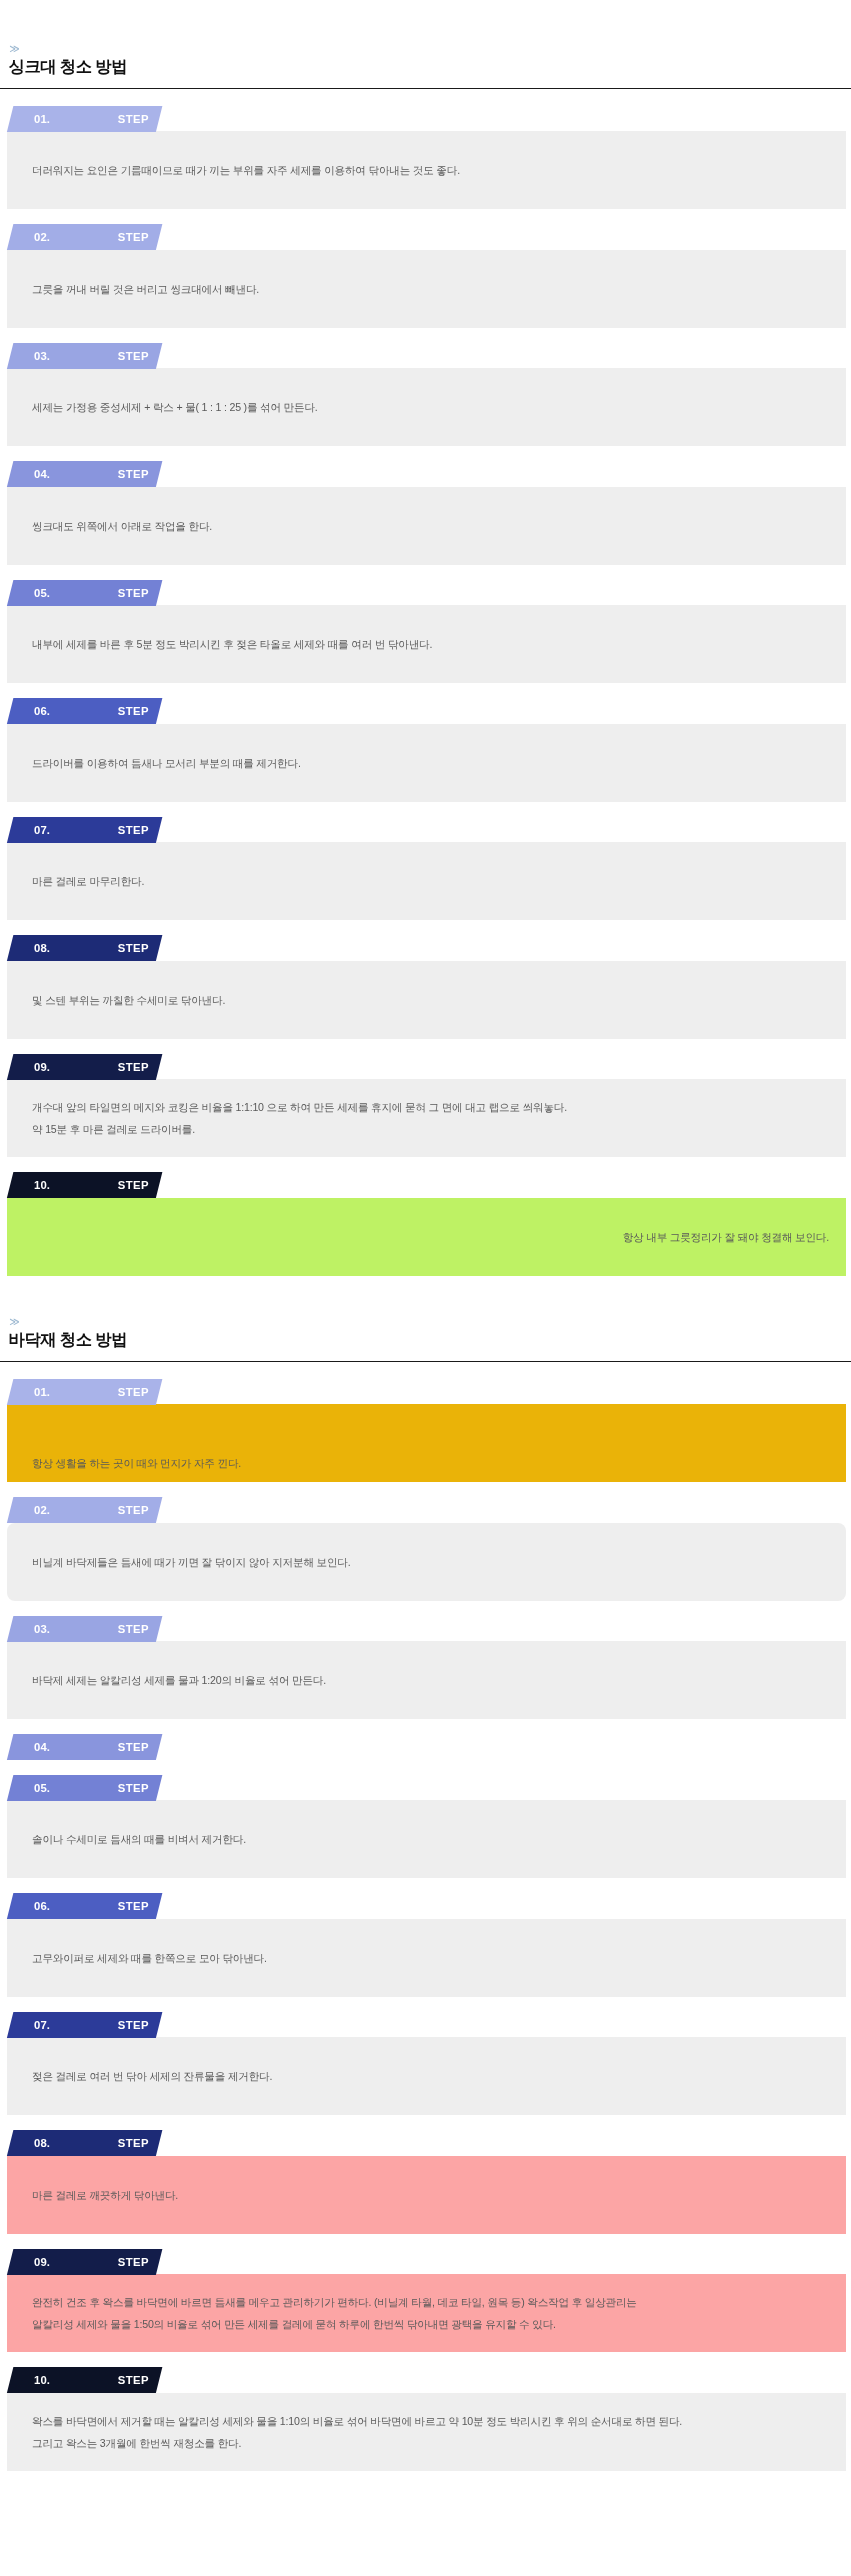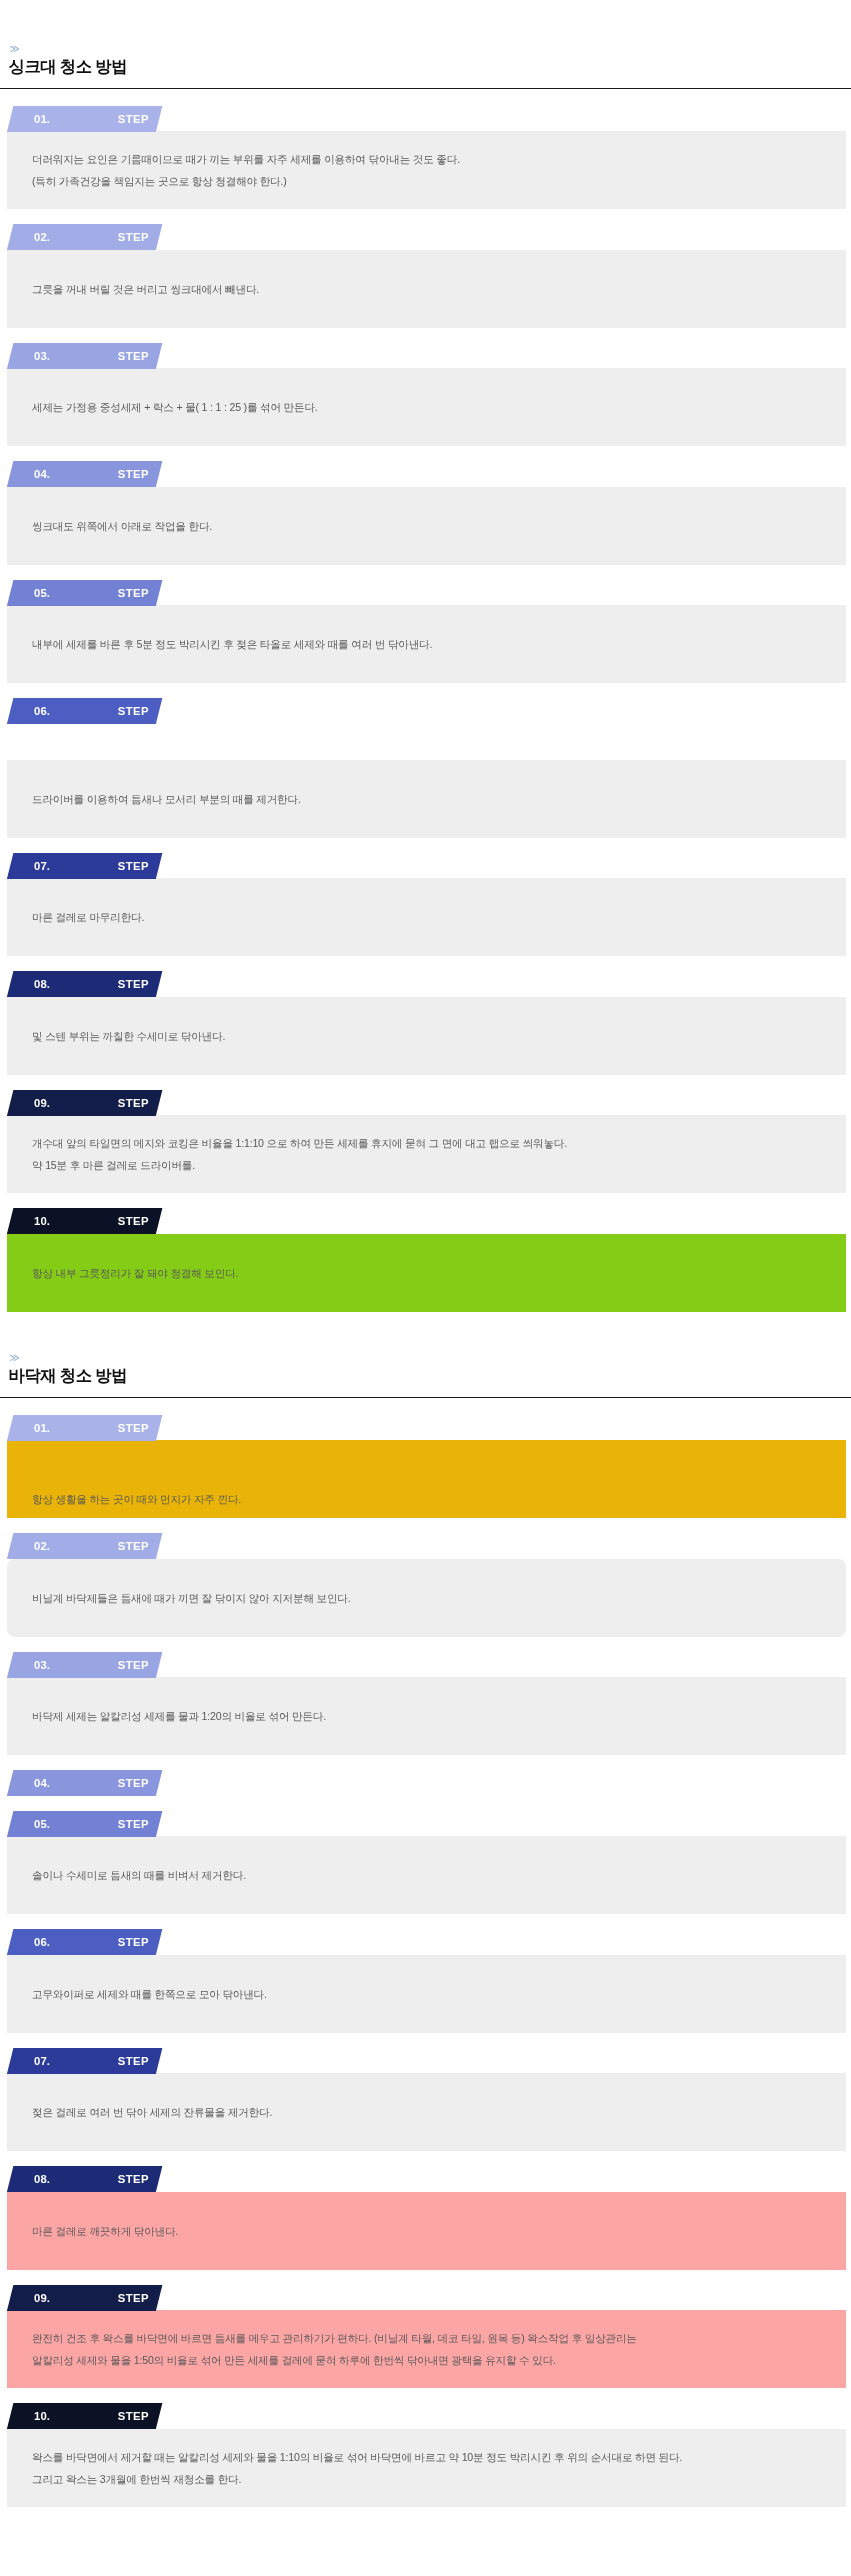--- a/index.html
+++ b/index.html
@@ -91,21 +91,20 @@
     <div class="steps">
   <div class="step">
     <div class="badge" style="background: rgb(169, 179, 233); color: rgb(255, 255, 255);">
       <span class="badge-inner">
         <span class="badge-num">01.</span>
         <span class="badge-word">STEP</span>
       </span>
     </div>
     <div class="box" style="background: rgb(238, 238, 238); color: rgb(89, 89, 89);">
             <p>더러워지는 요인은 기름때이므로 때가 끼는 부위를 자주 세제를 이용하여 닦아내는 것도 좋다.</p>
-            <p>(특히 가족건강을 책임지는 곳으로 항상 청결해야 한다.)</p>
           </div>
   </div>
 
   <div class="step">
     <div class="badge" style="background: rgb(162, 173, 231); color: rgb(255, 255, 255);">
       <span class="badge-inner">
         <span class="badge-num">02.</span>
         <span class="badge-word">STEP</span>
       </span>
     </div>
@@ -150,21 +149,21 @@
           </div>
   </div>
 
   <div class="step">
     <div class="badge" style="background: rgb(76, 94, 194); color: rgb(255, 255, 255);">
       <span class="badge-inner">
         <span class="badge-num">06.</span>
         <span class="badge-word">STEP</span>
       </span>
     </div>
-    <div class="box" style="background: rgb(238, 238, 238); color: rgb(89, 89, 89); margin-top: 36px;">
+    <div class="box" style="background: rgb(238, 238, 238); color: rgb(89, 89, 89);">
             <p>드라이버를 이용하여 틈새나 모서리 부분의 때를 제거한다.</p>
           </div>
   </div>
 
   <div class="step">
     <div class="badge" style="background: rgb(44, 59, 153); color: rgb(255, 255, 255);">
       <span class="badge-inner">
         <span class="badge-num">07.</span>
         <span class="badge-word">STEP</span>
       </span>
@@ -199,21 +198,21 @@
           </div>
   </div>
 
   <div class="step">
     <div class="badge" style="background: rgb(12, 18, 38); color: rgb(255, 255, 255);">
       <span class="badge-inner">
         <span class="badge-num">10.</span>
         <span class="badge-word">STEP</span>
       </span>
     </div>
-    <div class="box" style="background: #84cc16; color: rgb(89, 89, 89);">
+    <div class="box" style="background: #bef264; color: rgb(89, 89, 89); text-align: right;">
             <p>항상 내부 그릇정리가 잘 돼야 청결해 보인다.</p>
           </div>
   </div>
 </div>
   </div>
 
   <div class="section">
     <div class="section-header">
       <span class="marker" style="color: rgb(159, 186, 210);">≫</span>
       <h2 class="section-title" style="color: rgb(17, 17, 17);">바닥재 청소 방법</h2>

